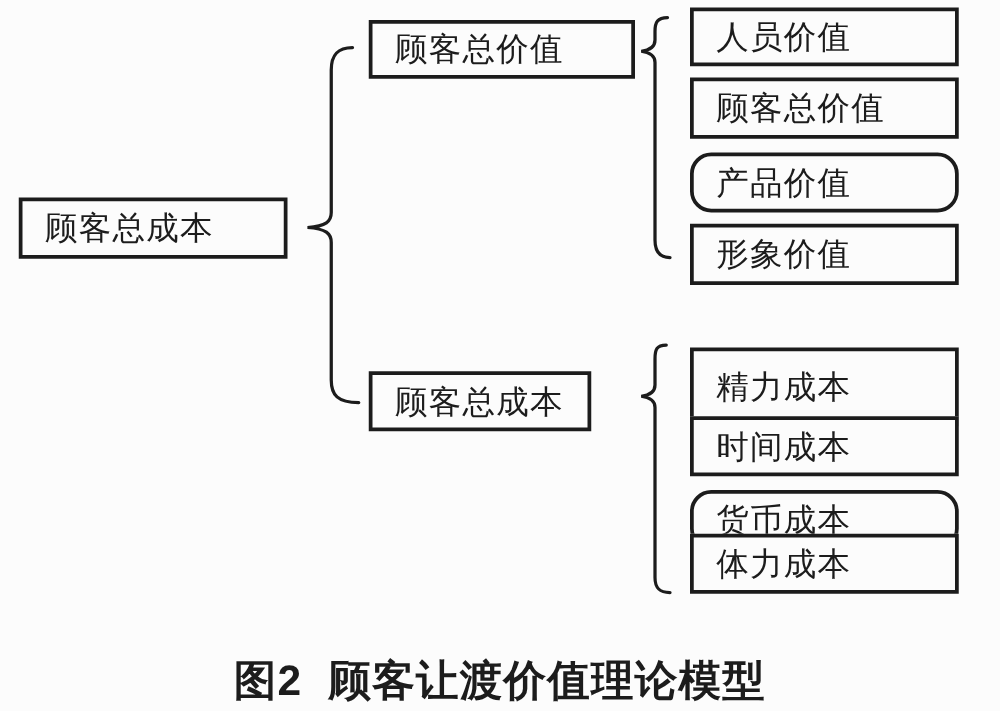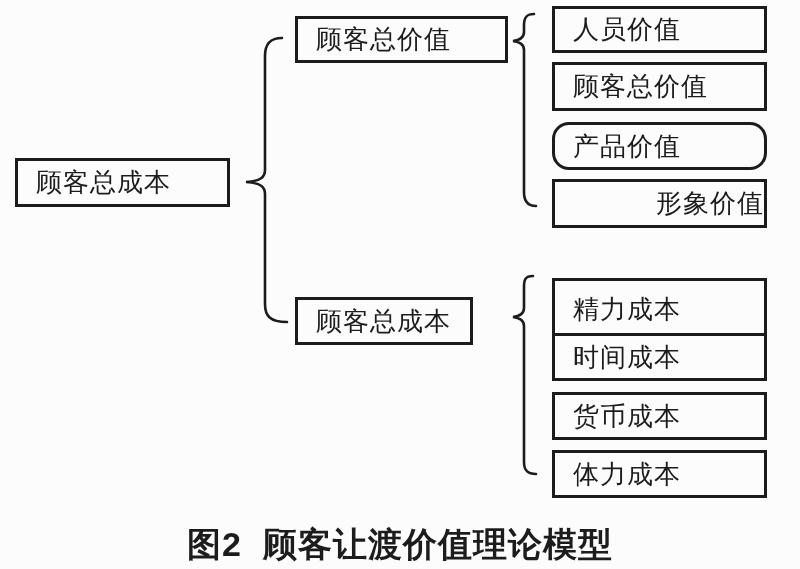--- a/index.html
+++ b/index.html
@@ -46,25 +46,25 @@
     letter-spacing: 1px;
     white-space: nowrap;
   }
   .node-root   { left: 15px;  top: 158px; width: 215px; height: 49px; }
   .node-branch-value { left: 295px; top: 16px;  width: 213px; height: 47px; }
   .node-branch-cost  { left: 295px; top: 297px; width: 178px; height: 48px; }
   .leaf { left: 552px; width: 215px; }
   .leaf-v0 { top: 6px;   height: 47px; }
   .leaf-v1 { top: 62px;  height: 49px; }
   .leaf-v2 { top: 122px; height: 48px; border-radius: 17px; }
-  .leaf-v3 { top: 179px; height: 49px; justify-content: flex-end; }
+  .leaf-v3 { top: 179px; height: 49px; }
   .leaf-c0 { top: 278px; height: 63px; }
   .leaf-c1 { top: 333px; height: 48px; }
-  .leaf-c2 { top: 392px; height: 48px; }
-  .leaf-c3 { top: 450px; height: 48px; }
+  .leaf-c2 { top: 392px; height: 48px; border-radius: 17px; }
+  .leaf-c3 { top: 427px; height: 48px; }
   .caption {
     position: absolute;
     left: 0;
     top: 522px;
     width: 800px;
     text-align: center;
     font-family: "Liberation Sans", sans-serif;
     font-weight: bold;
     font-size: 34px;
     letter-spacing: 1px;

